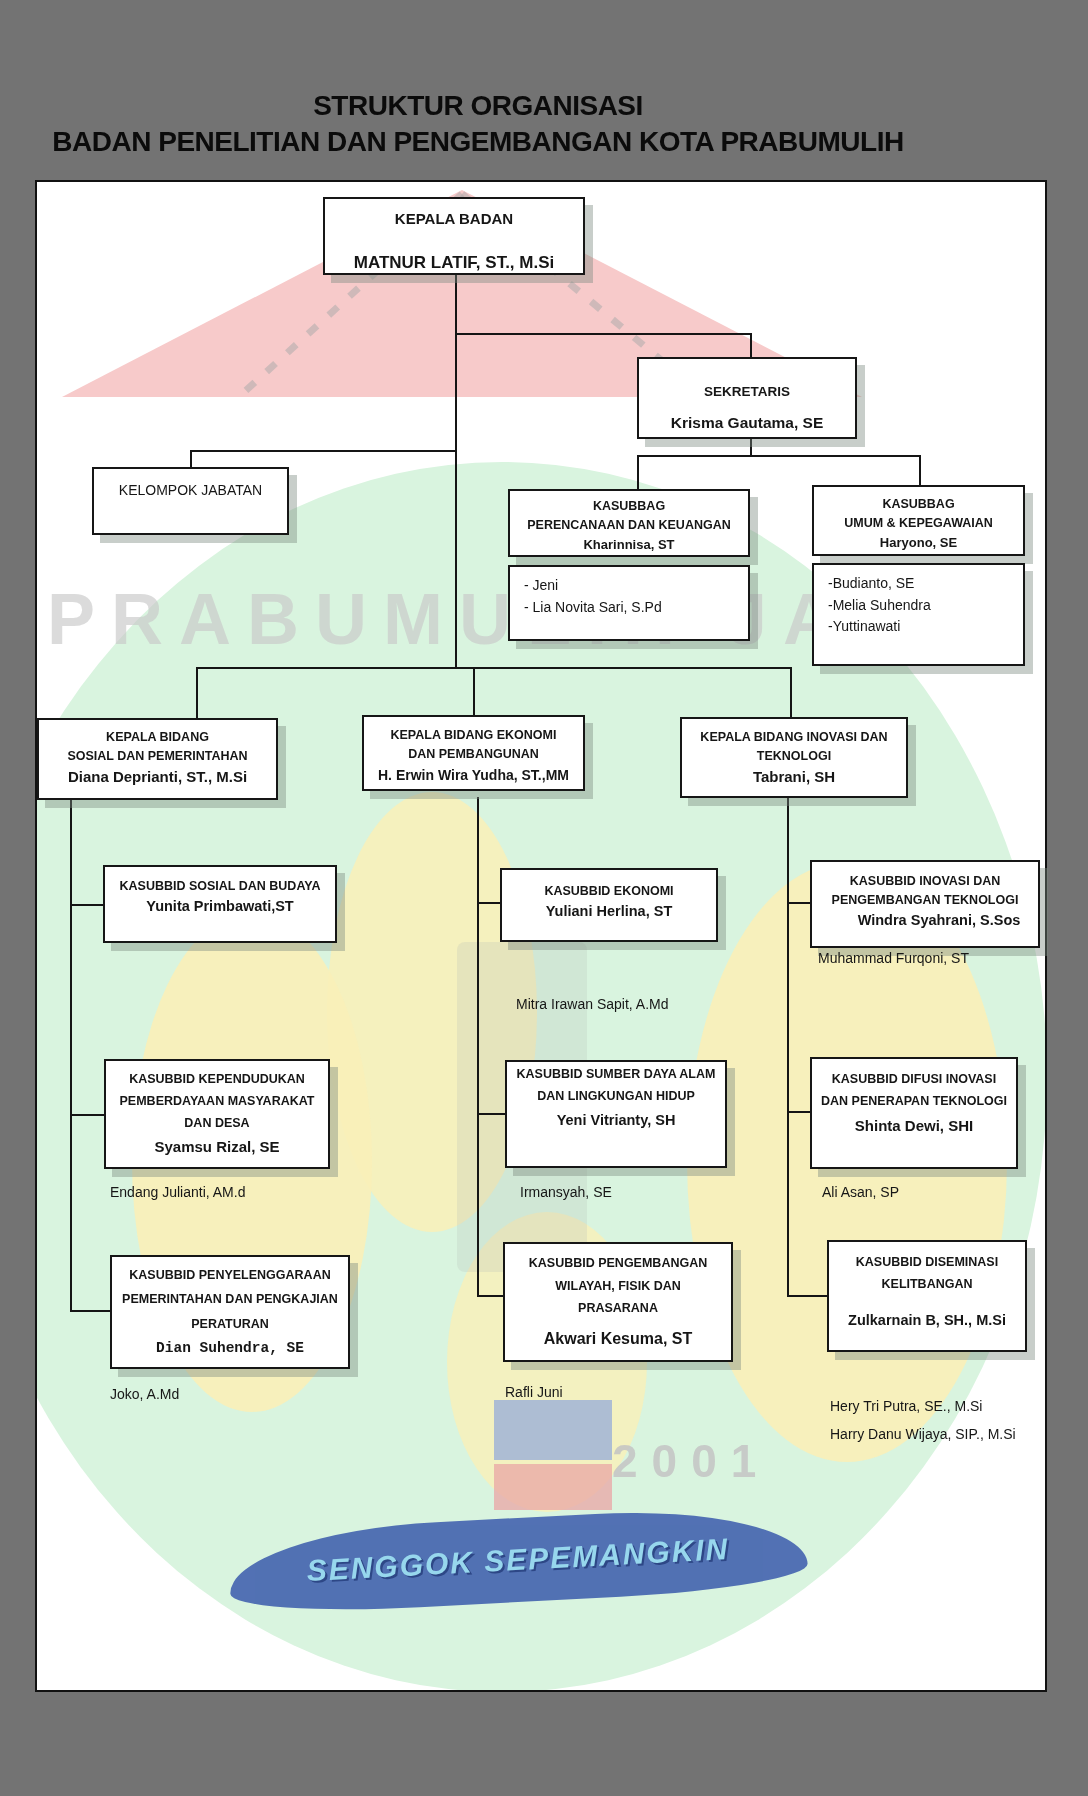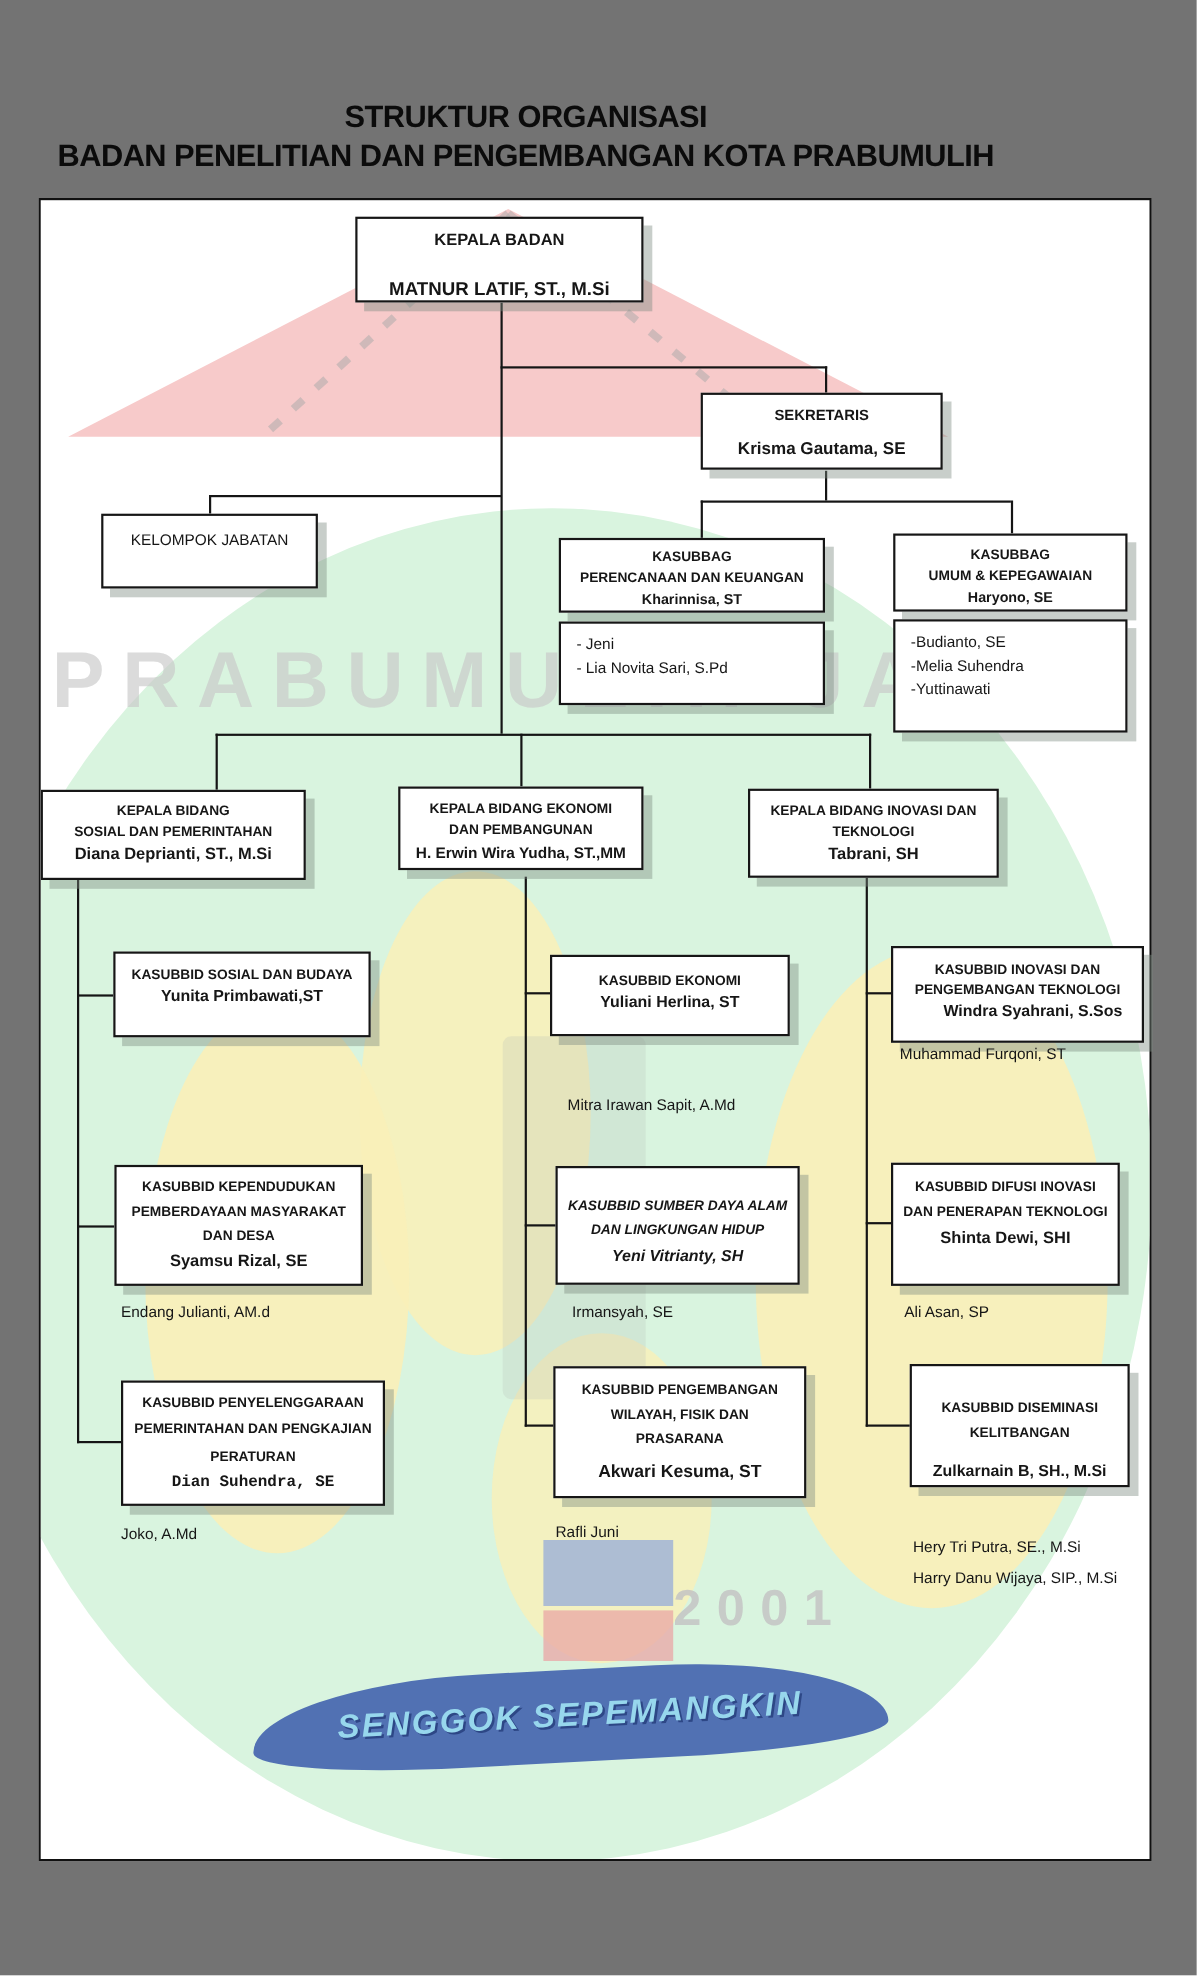--- a/index.html
+++ b/index.html
@@ -98,21 +98,21 @@
   <div class="vline" style="left:787px;top:797px;height:500px;"></div>
   <div class="hline" style="left:787px;top:902px;width:25px;"></div>
   <div class="hline" style="left:787px;top:1111px;width:25px;"></div>
   <div class="hline" style="left:787px;top:1295px;width:42px;"></div>
 
   <div class="box" style="left:323px;top:197px;width:262px;height:78px;padding-top:9px;gap:22px;">
     <span class="hdr" style="font-size:15px;">KEPALA BADAN</span>
     <span class="nm" style="font-size:17px;">MATNUR LATIF, ST., M.Si</span>
   </div>
 
-  <div class="box" style="left:637px;top:357px;width:220px;height:70px;padding-top:9px;gap:12px;">
+  <div class="box" style="left:637px;top:357px;width:220px;height:82px;padding-top:23px;gap:12px;">
     <span class="hdr" style="font-size:13.5px;">SEKRETARIS</span>
     <span class="nm" style="font-size:15.5px;">Krisma Gautama, SE</span>
   </div>
 
   <div class="box" style="left:92px;top:467px;width:197px;height:68px;padding-top:13px;">
     <span style="font-size:14px;">KELOMPOK JABATAN</span>
   </div>
 
   <div class="box" style="left:508px;top:489px;width:242px;height:68px;padding-top:6px;">
     <span class="hdr">KASUBBAG</span>
@@ -174,21 +174,21 @@
   <div class="loose" style="left:516px;top:996px;">Mitra Irawan Sapit, A.Md</div>
   <div class="loose" style="left:818px;top:950px;">Muhammad Furqoni, ST</div>
 
   <div class="box" style="left:104px;top:1059px;width:226px;height:110px;padding-top:8px;">
     <span class="hdr" style="line-height:1.75;">KASUBBID KEPENDUDUKAN</span>
     <span class="hdr" style="line-height:1.75;">PEMBERDAYAAN MASYARAKAT</span>
     <span class="hdr" style="line-height:1.75;">DAN DESA</span>
     <span class="nm" style="font-size:15px;line-height:1.6;">Syamsu Rizal, SE</span>
   </div>
 
-  <div class="box" style="left:505px;top:1060px;width:222px;height:108px;padding-top:24px;font-style:italic;">
+  <div class="box" style="left:505px;top:1060px;width:222px;height:108px;padding-top:2px;">
     <span class="hdr" style="line-height:1.75;">KASUBBID SUMBER DAYA ALAM</span>
     <span class="hdr" style="line-height:1.75;">DAN LINGKUNGAN HIDUP</span>
     <span class="nm" style="font-size:14.5px;line-height:1.7;">Yeni Vitrianty, SH</span>
   </div>
 
   <div class="box" style="left:810px;top:1057px;width:208px;height:112px;padding-top:10px;">
     <span class="hdr" style="line-height:1.75;">KASUBBID DIFUSI INOVASI</span>
     <span class="hdr" style="line-height:1.75;">DAN PENERAPAN TEKNOLOGI</span>
     <span class="nm" style="font-size:15px;line-height:1.7;">Shinta Dewi, SHI</span>
   </div>
@@ -205,21 +205,21 @@
   </div>
 
   <div class="box" style="left:503px;top:1242px;width:230px;height:120px;padding-top:8px;">
     <span class="hdr" style="line-height:1.8;">KASUBBID PENGEMBANGAN</span>
     <span class="hdr" style="line-height:1.8;">WILAYAH, FISIK DAN</span>
     <span class="hdr" style="line-height:1.8;">PRASARANA</span>
     <span class="nm" style="font-size:16px;margin-top:10px;">Akwari Kesuma, ST</span>
   </div>
 
   <div class="box" style="left:827px;top:1240px;width:200px;height:112px;padding-top:10px;">
-    <span class="hdr" style="line-height:1.75;margin-top:18px;">KASUBBID DISEMINASI</span>
+    <span class="hdr" style="line-height:1.75;">KASUBBID DISEMINASI</span>
     <span class="hdr" style="line-height:1.75;">KELITBANGAN</span>
     <span class="nm" style="font-size:14.5px;margin-top:16px;">Zulkarnain B, SH., M.Si</span>
   </div>
 
   <div class="loose" style="left:110px;top:1386px;">Joko, A.Md</div>
   <div class="loose" style="left:505px;top:1384px;">Rafli Juni</div>
   <div class="loose" style="left:830px;top:1398px;">Hery Tri Putra, SE., M.Si</div>
   <div class="loose" style="left:830px;top:1426px;">Harry Danu Wijaya, SIP., M.Si</div>
 
 </div>

